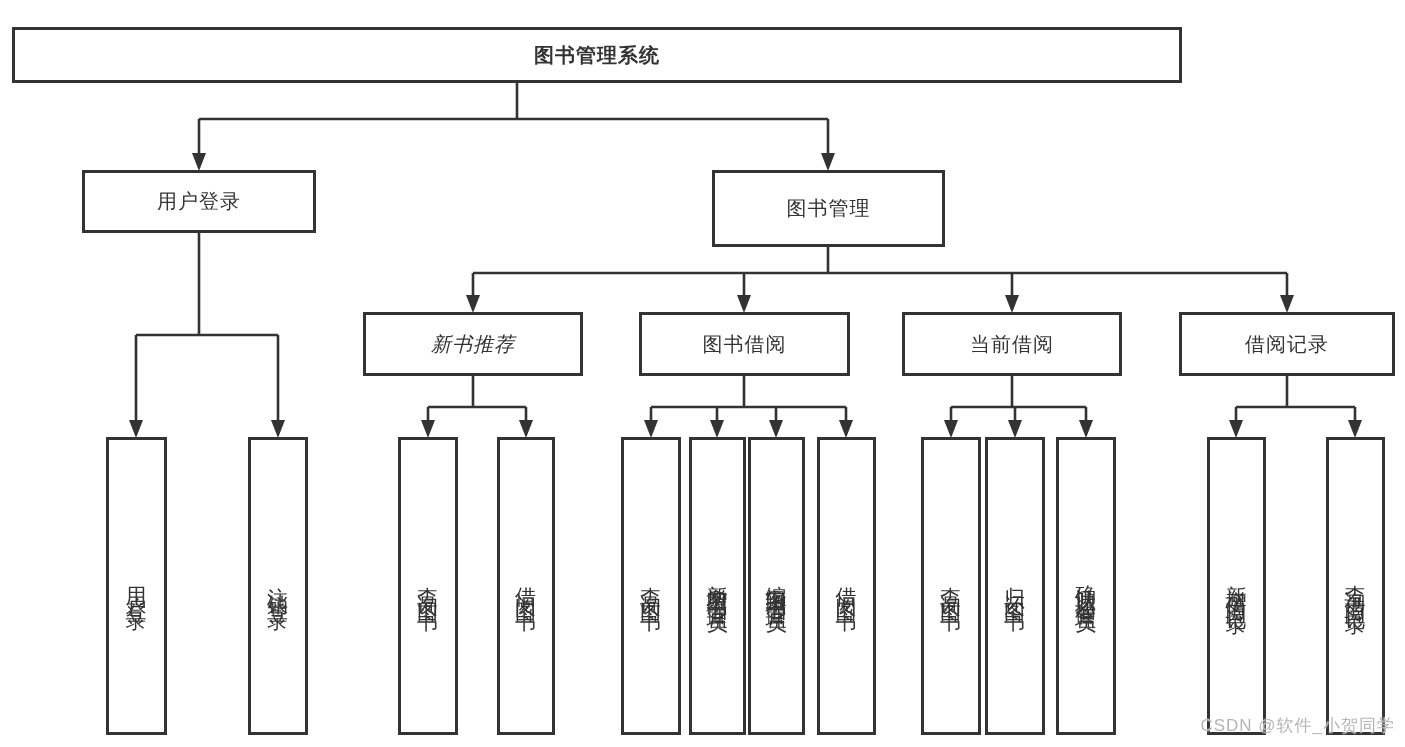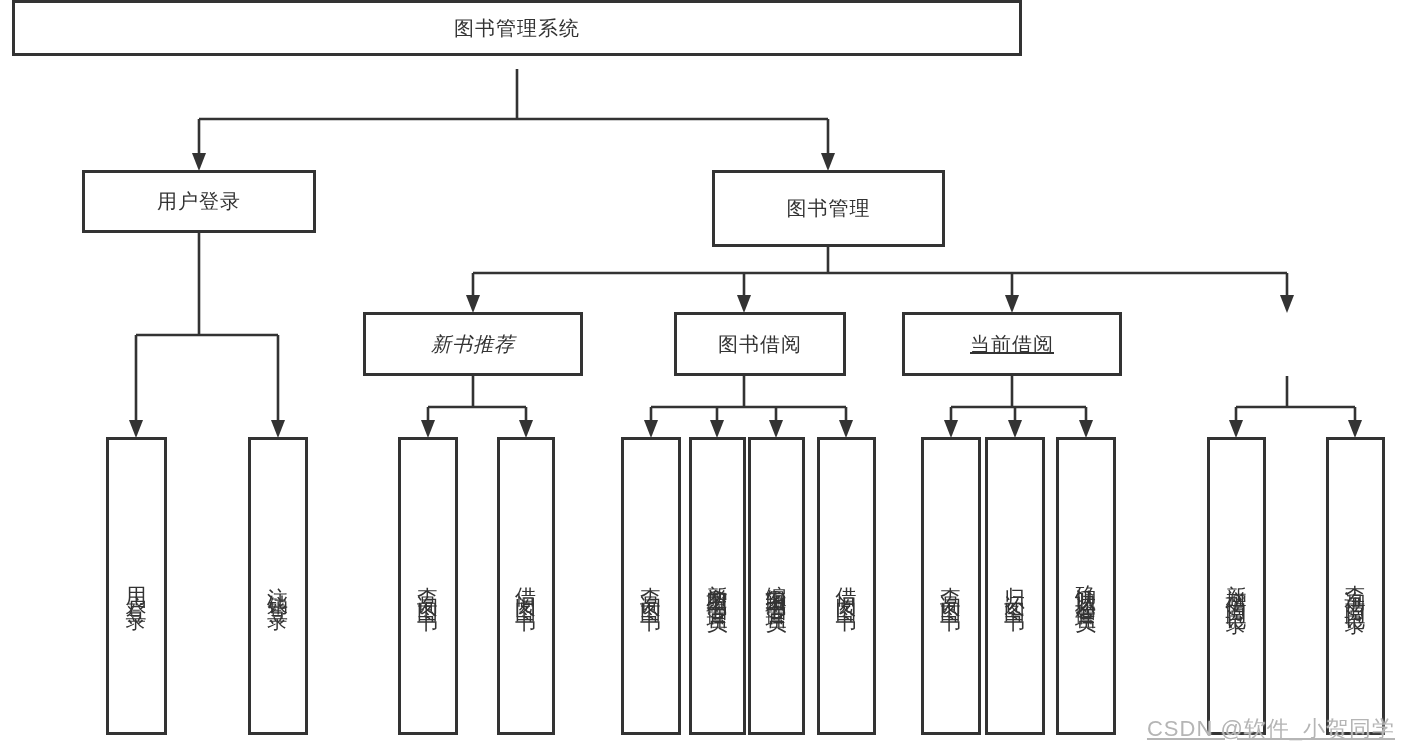--- a/index.html
+++ b/index.html
@@ -41,27 +41,26 @@
     text-orientation: mixed;
     font-size: 21px;
     letter-spacing: 8px;
     line-height: 1;
     padding: 6px 0;
   }
   .watermark {
     position: absolute;
     top: 714px;
     right: 10px;
-    font-size: 22px;
+    font-size: 17px;
     letter-spacing: 1px;
     color: #b5b5b5;
     text-shadow: 0 0 2px #ffffff;
     white-space: nowrap;
     z-index: 3;
-    text-decoration: underline;
   }
 </style>
 </head>
 <body>
 
 <div class="stage">
 
   <svg class="wires" width="1405" height="747" viewBox="0 0 1405 747">
     <g stroke="#333333" stroke-width="2.6" fill="none">
 
@@ -95,28 +94,29 @@
       <polygon points="769,420 783,420 776,438"></polygon>
       <polygon points="839,420 853,420 846,438"></polygon>
       <polygon points="944,420 958,420 951,438"></polygon>
       <polygon points="1008,420 1022,420 1015,438"></polygon>
       <polygon points="1079,420 1093,420 1086,438"></polygon>
       <polygon points="1229,420 1243,420 1236,438"></polygon>
       <polygon points="1348,420 1362,420 1355,438"></polygon>
     </g>
   </svg>
 
-  <div class="node" style="left:12px; top:0; width:1010px; height:56px;">图书管理系统</div>
+  <div class="node" style="left:12px; top:27px; width:1170px; height:56px;font-weight:bold;">图书管理系统</div>
 
   <div class="node" style="left:82px; top:170px; width:234px; height:63px;">用户登录</div>
   <div class="node" style="left:712px; top:170px; width:233px; height:77px;">图书管理</div>
 
   <div class="node" style="left:363px; top:312px; width:220px; height:64px;font-style:italic;">新书推荐</div>
-  <div class="node" style="left:674px; top:312px; width:172px; height:64px;">图书借阅</div>
-  <div class="node" style="left:902px; top:312px; width:220px; height:64px;text-decoration:underline;">当前借阅</div>
+  <div class="node" style="left:639px; top:312px; width:211px; height:64px;">图书借阅</div>
+  <div class="node" style="left:902px; top:312px; width:220px; height:64px;">当前借阅</div>
+  <div class="node" style="left:1179px; top:312px; width:216px; height:64px;">借阅记录</div>
 
   <div class="node v" style="left:106px; top:437px; width:61px; height:298px;">用户登录</div>
   <div class="node v" style="left:248px; top:437px; width:60px; height:298px;">注销登录</div>
 
   <div class="node v" style="left:398px; top:437px; width:60px; height:298px;">查询图书</div>
   <div class="node v" style="left:497px; top:437px; width:58px; height:298px;">借阅图书</div>
 
   <div class="node v" style="left:621px; top:437px; width:60px; height:298px;">查询图书</div>
   <div class="node v" style="left:689px; top:437px; width:57px; height:298px; letter-spacing:4px;">新增图书（管理员）</div>
   <div class="node v" style="left:748px; top:437px; width:57px; height:298px; letter-spacing:4px;">编辑图书（管理员）</div>

